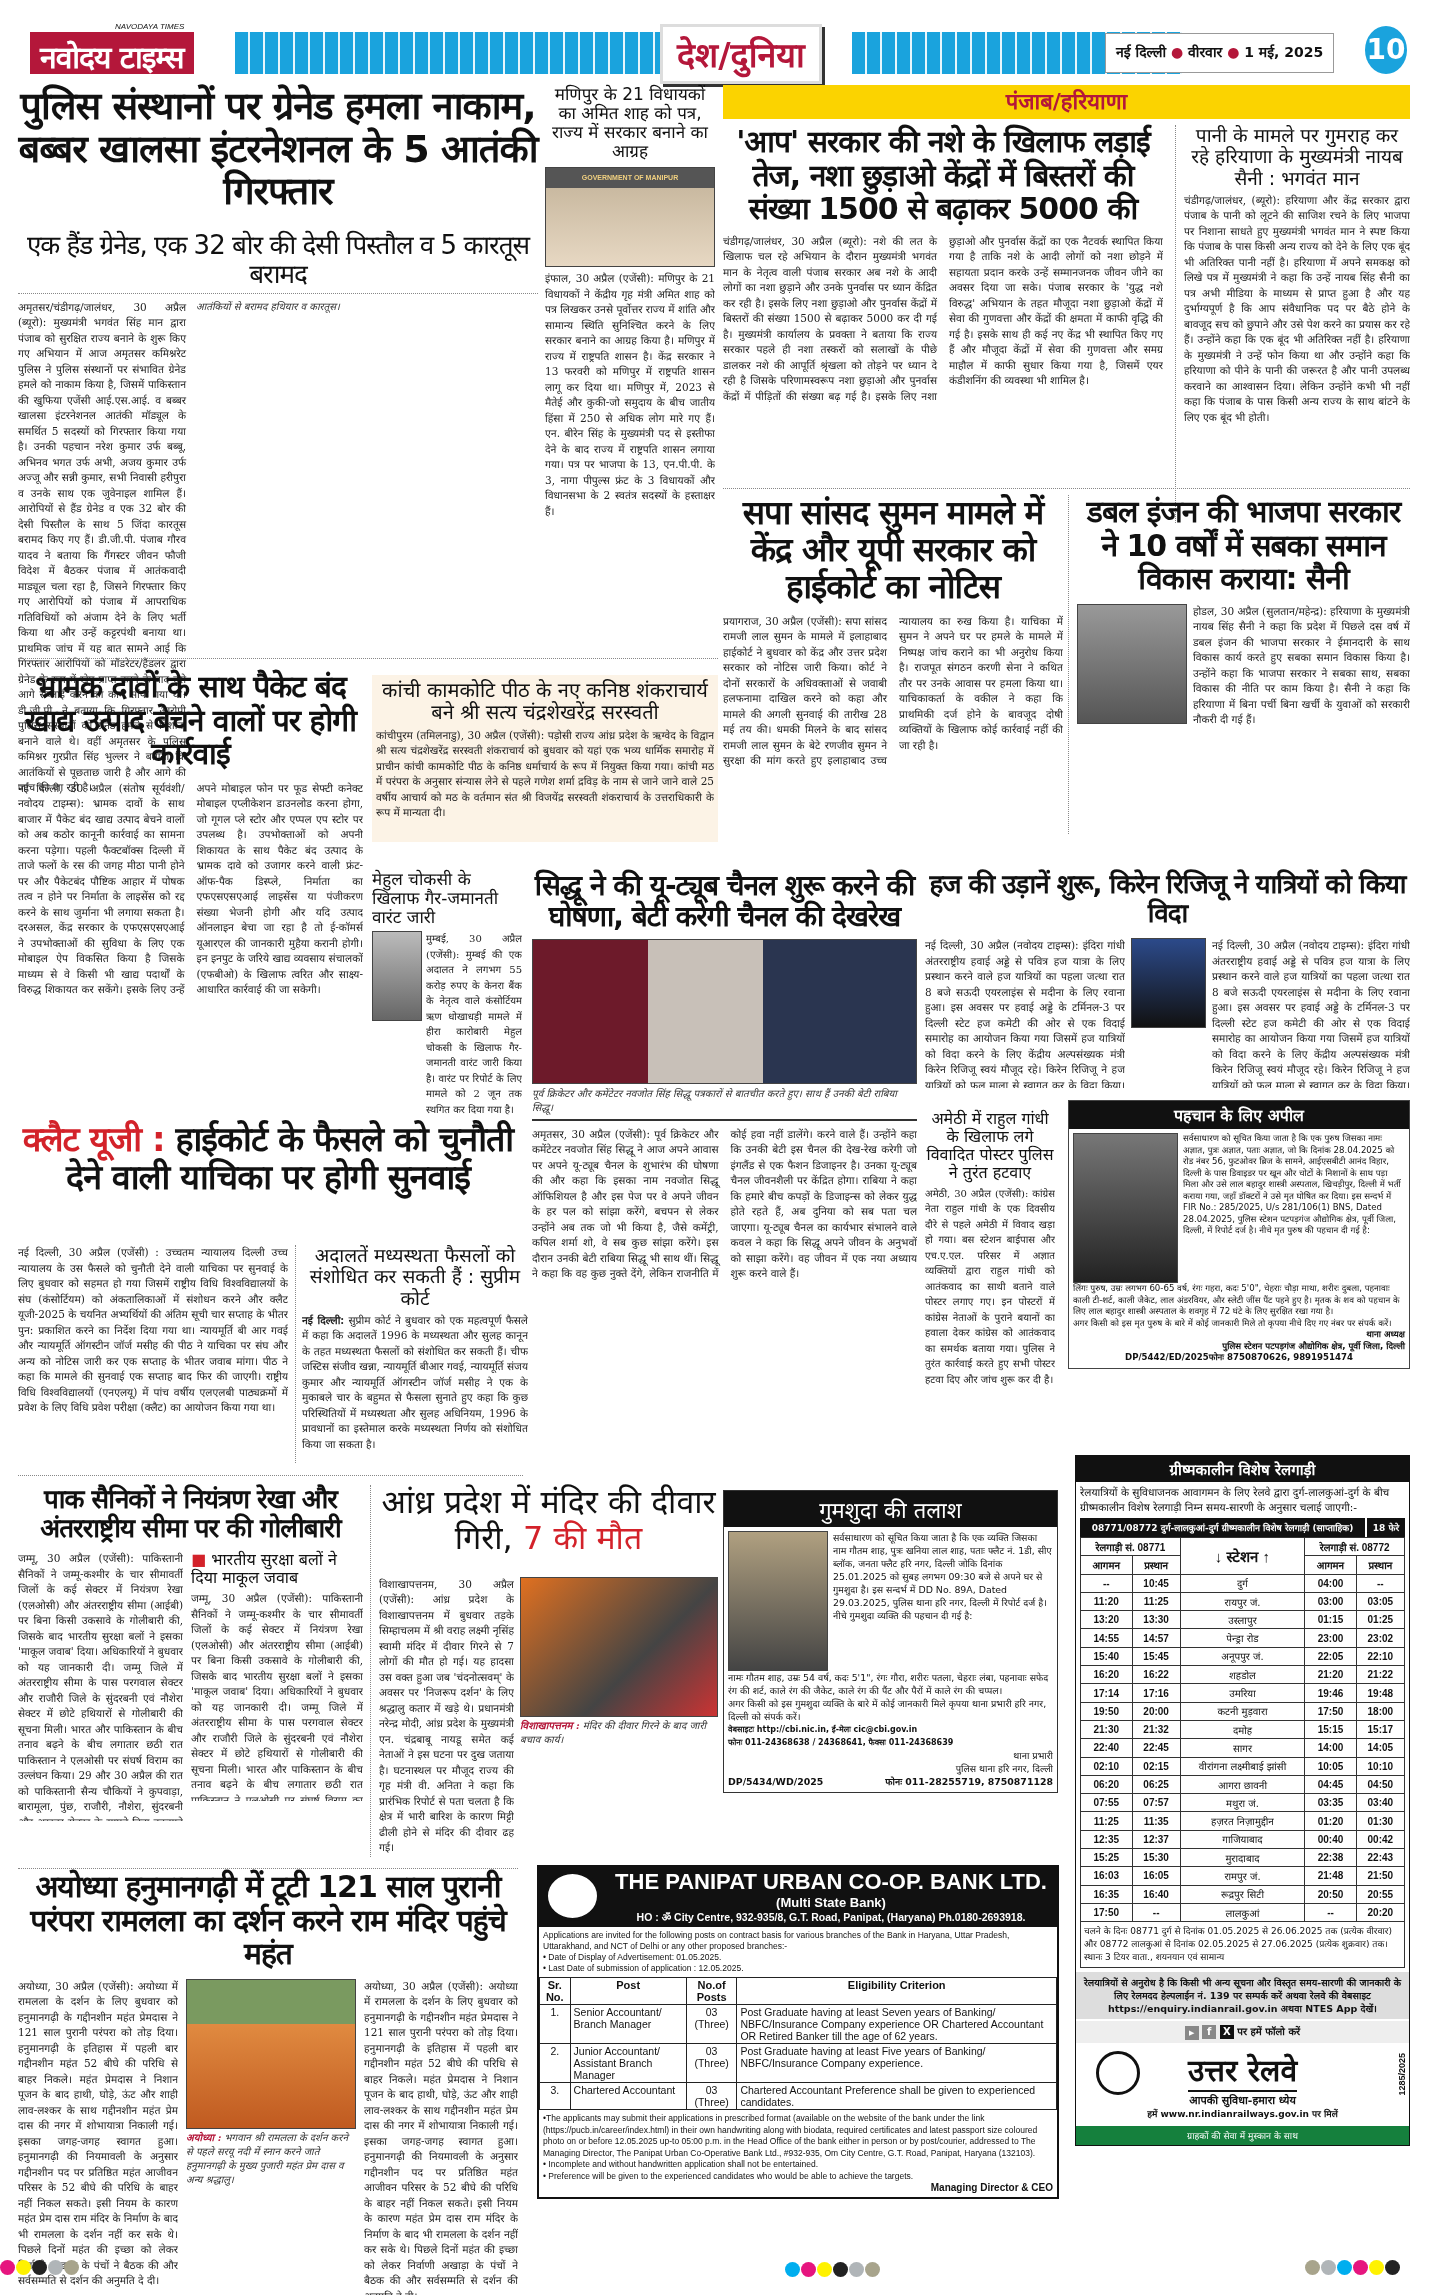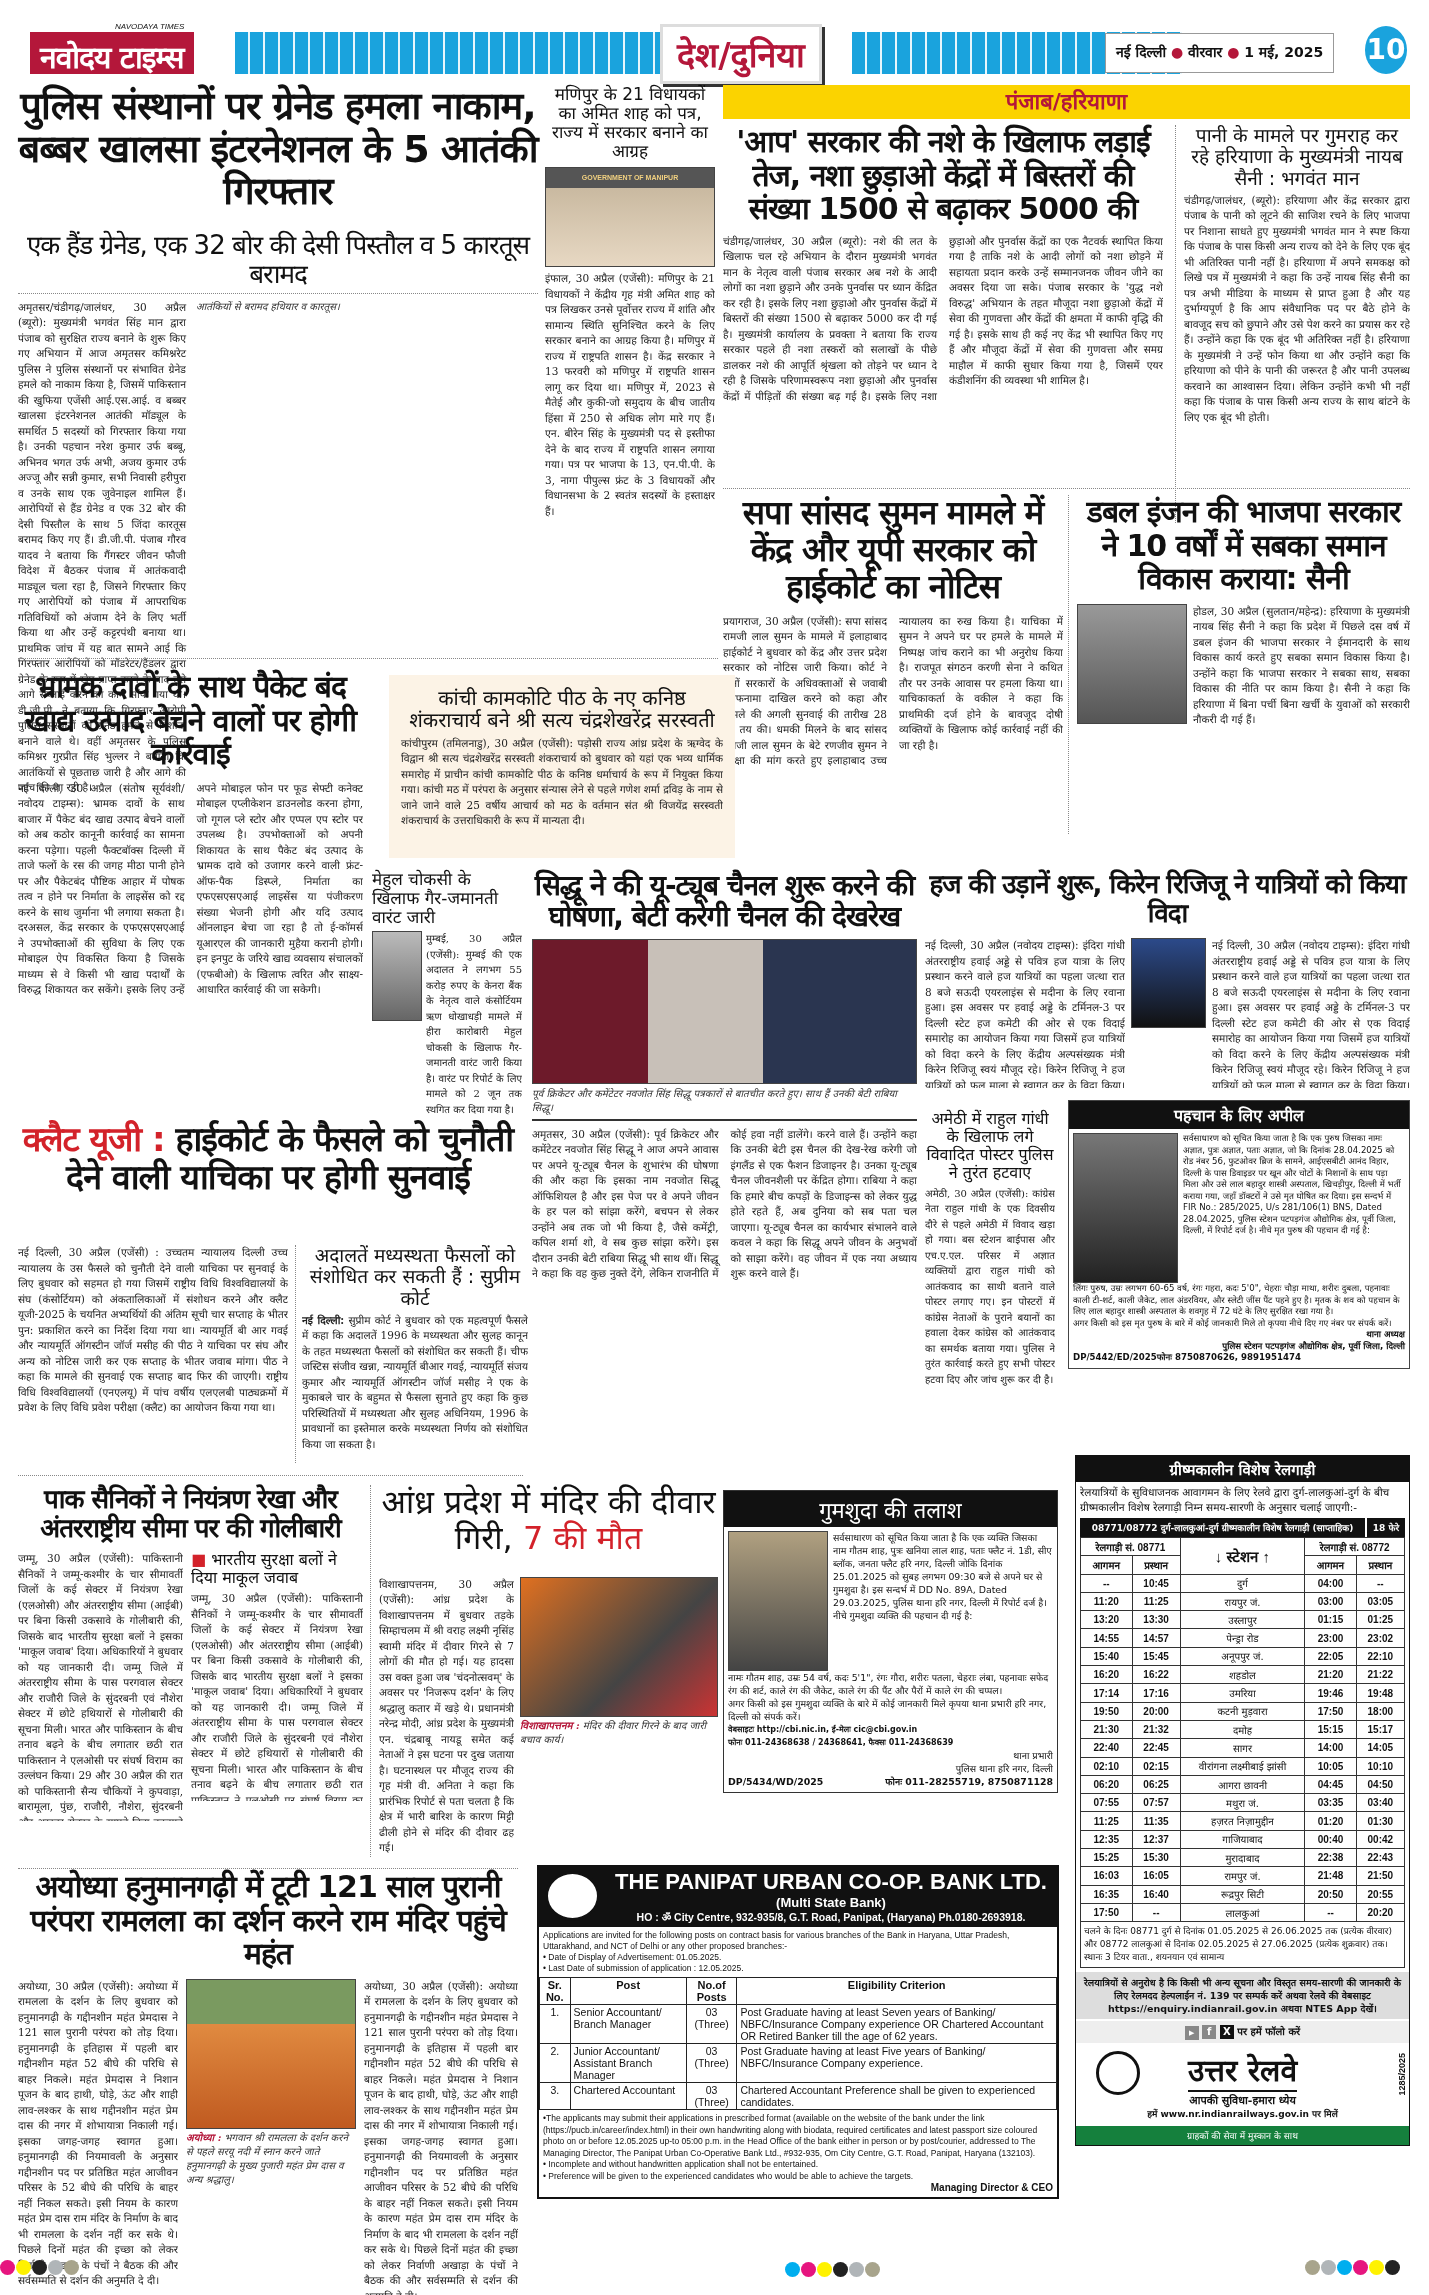--- a/index.html
+++ b/index.html
@@ -92,21 +92,21 @@
   </div>
 </div>
 
 <div class="abs dot" style="left:18px;top:658px;width:700px"></div>
 
 <div class="abs" style="left:18px;top:670px;width:345px">
   <div class="hl" style="font-size:30px;text-align:center">भ्रामक दावों के साथ पैकेट बंद खाद्य उत्पाद बेचने वालों पर होगी कार्रवाई</div>
   <div class="body cols2" style="margin-top:10px;height:330px;overflow:hidden">नई दिल्ली, 30 अप्रैल (संतोष सूर्यवंशी/नवोदय टाइम्स): भ्रामक दावों के साथ बाजार में पैकेट बंद खाद्य उत्पाद बेचने वालों को अब कठोर कानूनी कार्रवाई का सामना करना पड़ेगा। पहली फैक्टबॉक्स दिल्ली में ताजे फलों के रस की जगह मीठा पानी होने पर और पैकेटबंद पौष्टिक आहार में पोषक तत्व न होने पर निर्माता के लाइसेंस को रद्द करने के साथ जुर्माना भी लगाया सकता है। दरअसल, केंद्र सरकार के एफएसएसएआई ने उपभोक्ताओं की सुविधा के लिए एक मोबाइल ऐप विकसित किया है जिसके माध्यम से वे किसी भी खाद्य पदार्थों के विरुद्ध शिकायत कर सकेंगे। इसके लिए उन्हें अपने मोबाइल फोन पर फूड सेफ्टी कनेक्ट मोबाइल एप्लीकेशन डाउनलोड करना होगा, जो गूगल प्ले स्टोर और एप्पल एप स्टोर पर उपलब्ध है। उपभोक्ताओं को अपनी शिकायत के साथ पैकेट बंद उत्पाद के भ्रामक दावे को उजागर करने वाली फ्रंट-ऑफ-पैक डिस्प्ले, निर्माता का एफएसएसएआई लाइसेंस या पंजीकरण संख्या भेजनी होगी और यदि उत्पाद ऑनलाइन बेचा जा रहा है तो ई-कॉमर्स यूआरएल की जानकारी मुहैया करानी होगी। इन इनपुट के जरिये खाद्य व्यवसाय संचालकों (एफबीओ) के खिलाफ त्वरित और साक्ष्य-आधारित कार्रवाई की जा सकेगी।</div>
 </div>
 
-<div class="abs" style="left:389px;top:675px;width:346px;background:#fcf3e6;padding:12px">
+<div class="abs" style="left:372px;top:675px;width:346px;background:#fcf3e6;padding:4px">
   <div class="hl" style="font-size:20px;text-align:center;font-weight:normal;letter-spacing:0">कांची कामकोटि पीठ के नए कनिष्ठ शंकराचार्य बने श्री सत्य चंद्रशेखरेंद्र सरस्वती</div>
   <div class="body" style="margin-top:4px;height:110px;overflow:hidden">कांचीपुरम (तमिलनाडु), 30 अप्रैल (एजेंसी): पड़ोसी राज्य आंध्र प्रदेश के ऋग्वेद के विद्वान श्री सत्य चंद्रशेखरेंद्र सरस्वती शंकराचार्य को बुधवार को यहां एक भव्य धार्मिक समारोह में प्राचीन कांची कामकोटि पीठ के कनिष्ठ धर्माचार्य के रूप में नियुक्त किया गया। कांची मठ में परंपरा के अनुसार संन्यास लेने से पहले गणेश शर्मा द्रविड़ के नाम से जाने जाने वाले 25 वर्षीय आचार्य को मठ के वर्तमान संत श्री विजयेंद्र सरस्वती शंकराचार्य के उत्तराधिकारी के रूप में मान्यता दी।</div>
 </div>
 
 <div class="abs" style="left:372px;top:870px;width:150px">
   <div class="hl" style="font-size:17px;font-weight:normal;letter-spacing:0">मेहुल चोकसी के खिलाफ गैर-जमानती वारंट जारी</div>
   <div style="display:flex;gap:4px;margin-top:4px">
     <div class="photo" style="width:50px;height:90px;flex:none;background:linear-gradient(180deg,#bbb,#666)"></div>
     <div class="body" style="height:200px;overflow:hidden;font-size:10px">मुम्बई, 30 अप्रैल (एजेंसी): मुम्बई की एक अदालत ने लगभग 55 करोड़ रुपए के केनरा बैंक के नेतृत्व वाले कंसोर्टियम ऋण धोखाधड़ी मामले में हीरा कारोबारी मेहुल चोकसी के खिलाफ गैर-जमानती वारंट जारी किया है। वारंट पर रिपोर्ट के लिए मामले को 2 जून तक स्थगित कर दिया गया है।</div>
   </div>
@@ -148,21 +148,21 @@
 
 <div class="abs" style="left:1068px;top:1100px;width:342px;border:1px solid #444">
   <div style="background:#111;color:#fff;text-align:center;font-family:'DejaVu Sans',sans-serif;font-weight:bold;font-size:16px;padding:3px">पहचान के लिए अपील</div>
   <div style="padding:4px;font-family:'DejaVu Sans',sans-serif;font-size:8.6px;line-height:11.5px">
     <div class="photo" style="float:left;width:105px;height:150px;margin-right:5px;background:linear-gradient(180deg,#777,#222)"></div>
     <div>सर्वसाधारण को सूचित किया जाता है कि एक पुरुष जिसका नामः अज्ञात, पुत्रः अज्ञात, पताः अज्ञात, जो कि दिनांक 28.04.2025 को रोड नंबर 56, फुटओवर ब्रिज के सामने, आईएसबीटी आनंद विहार, दिल्ली के पास डिवाइडर पर खून और चोटों के निशानों के साथ पड़ा मिला और उसे लाल बहादुर शास्त्री अस्पताल, खिचड़ीपुर, दिल्ली में भर्ती कराया गया, जहाँ डॉक्टरों ने उसे मृत घोषित कर दिया। इस सन्दर्भ में FIR No.: 285/2025, U/s 281/106(1) BNS, Dated 28.04.2025, पुलिस स्टेशन पटपड़गंज औद्योगिक क्षेत्र, पूर्वी जिला, दिल्ली, में रिपोर्ट दर्ज है। नीचे मृत पुरुष की पहचान दी गई है:</div>
     <div style="clear:both">लिंगः पुरुष, उम्रः लगभग 60-65 वर्ष, रंगः गहरा, कदः 5'0", चेहराः चौड़ा माथा, शरीरः दुबला, पहनावाः काली टी-शर्ट, काली जैकेट, लाल अंडरवियर, और स्लेटी जींस पैंट पहने हुए है। मृतक के शव को पहचान के लिए लाल बहादुर शास्त्री अस्पताल के शवगृह में 72 घंटे के लिए सुरक्षित रखा गया है।</div>
     <div>अगर किसी को इस मृत पुरुष के बारे में कोई जानकारी मिले तो कृपया नीचे दिए गए नंबर पर संपर्क करें।</div>
     <div style="text-align:right;font-weight:bold">थाना अध्यक्ष</div>
     <div style="text-align:right;font-weight:bold">पुलिस स्टेशन पटपड़गंज औद्योगिक क्षेत्र, पूर्वी जिला, दिल्ली</div>
-    <div style="display:flex;justify-content:flex-start;font-weight:bold">
+    <div style="display:flex;justify-content:center;font-weight:bold">
       <span>DP/5442/ED/2025</span>
       <span>फोनः 8750870626, 9891951474</span>
     </div>
   </div>
 </div>
 
 <div class="abs dot" style="left:18px;top:1475px;width:505px"></div>
 
 <div class="abs" style="left:18px;top:1485px;width:345px">
   <div class="hl" style="font-size:26px;text-align:center">पाक सैनिकों ने नियंत्रण रेखा और अंतरराष्ट्रीय सीमा पर की गोलीबारी</div>

